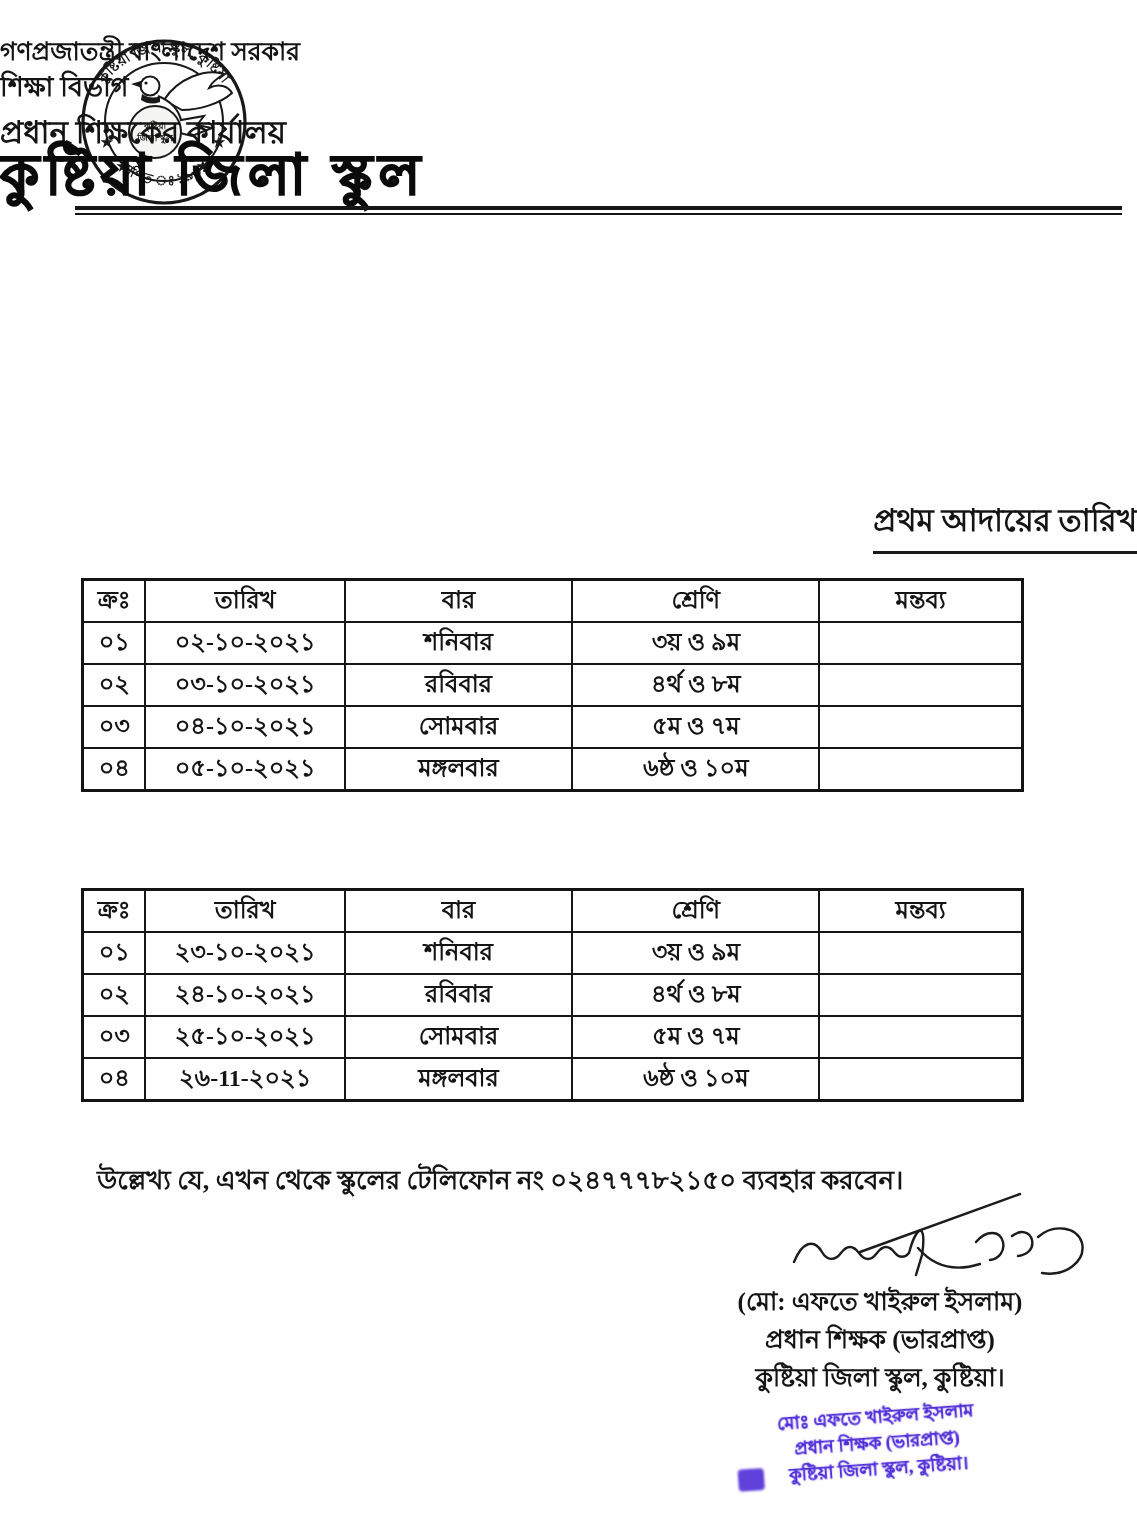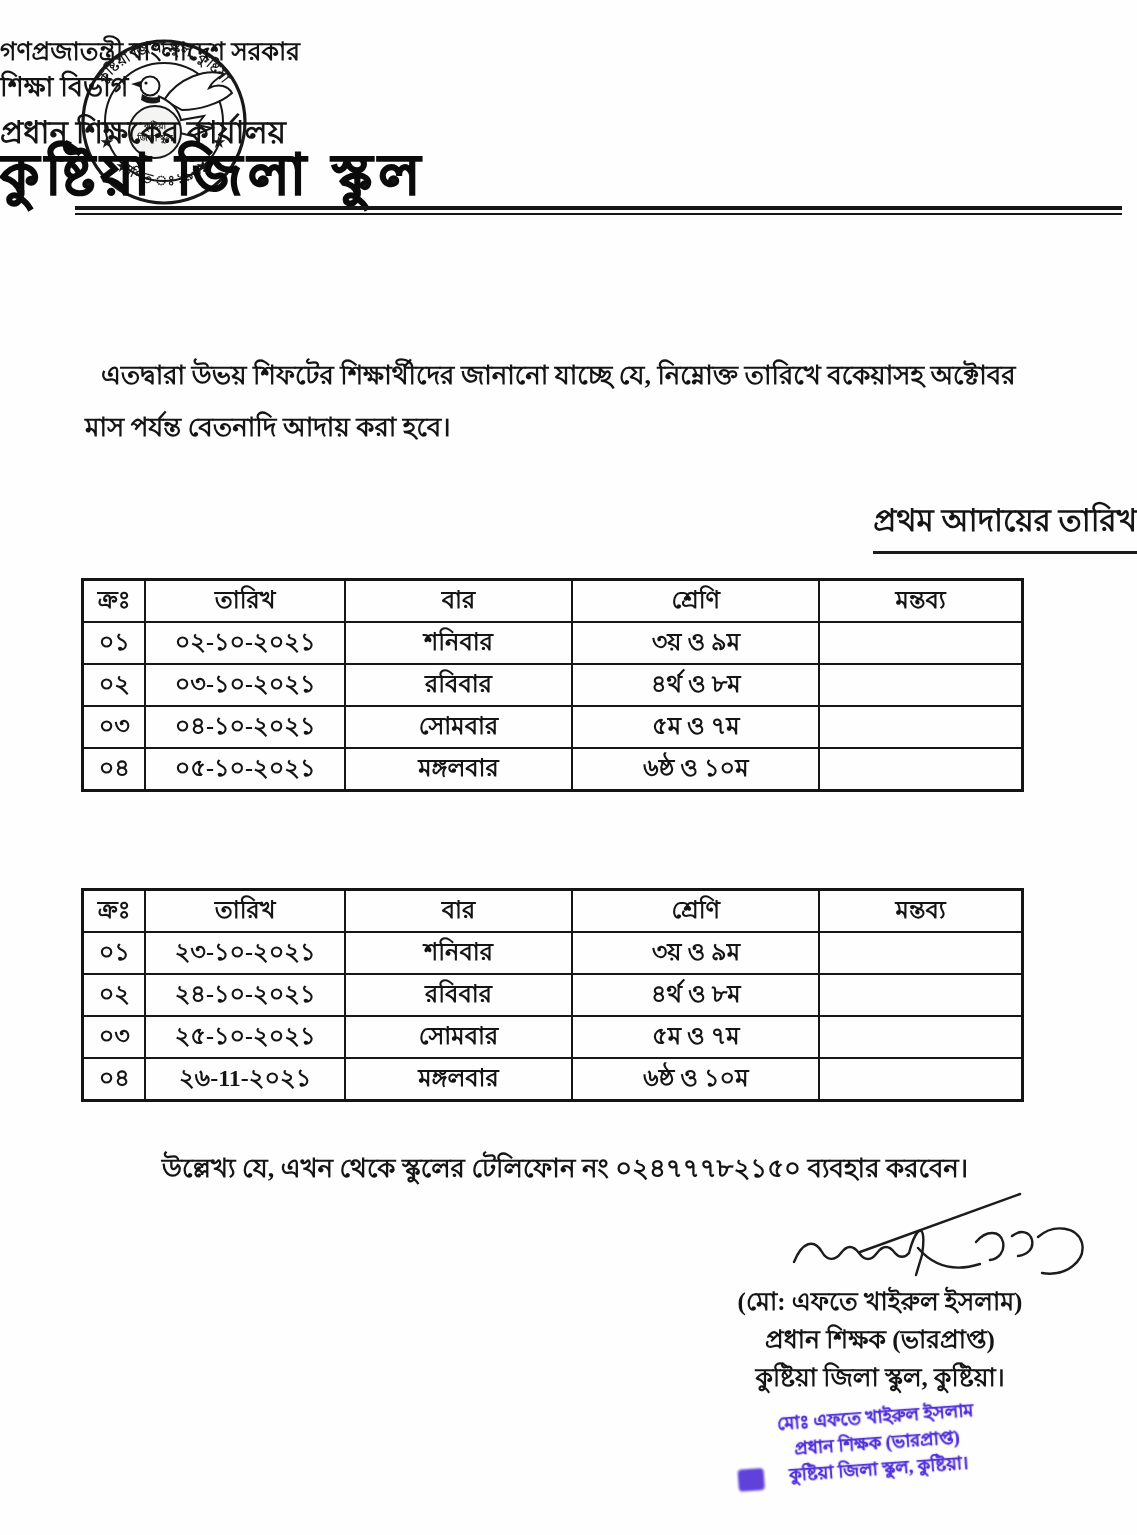--- a/index.html
+++ b/index.html
@@ -55,21 +55,21 @@
   table.sched th,table.sched td{
     border:2px solid #161616;text-align:center;height:36px;padding:0 4px;
     font-weight:600;
   }
   table.sched{border:3px solid #141414;}
   col.c1{width:6.7%;} col.c2{width:21.2%;} col.c3{width:24.2%;}
   col.c4{width:26.3%;} col.c5{width:21.6%;}
   
   .note{
     position:absolute;left:85px;top:1148px;width:960px;
-    font-size:26px;font-weight:600;margin:0;text-align:center;
+    font-size:26px;font-weight:600;margin:12px;
   }
   .sig-svg{position:absolute;left:768px;top:1190px;width:340px;height:105px;}
   .sig-name{position:absolute;left:700px;top:1282px;width:360px;text-align:center;font-size:25px;font-weight:700;font-family:Liberation Serif, serif;}
   .sig-designation{position:absolute;left:700px;top:1320px;width:360px;text-align:center;font-size:25px;font-weight:700;}
   .sig-institution{position:absolute;left:700px;top:1358px;width:360px;text-align:center;font-size:25px;font-weight:700;}
   .stamp{
     position:absolute;left:742px;top:1404px;width:270px;
     text-align:center;font-size:18px;font-weight:800;line-height:1.45;
     transform:rotate(-4deg);
     text-shadow:0 0 1.2px rgba(80,46,215,.85);
@@ -117,21 +117,20 @@
       <text x="77" y="105" font-size="9" font-weight="700" text-anchor="middle" fill="#181818">জিলা স্কুল</text>
     </g>
   </svg>
 
   <div class="govt-line">গণপ্রজাতন্ত্রী বাংলাদেশ সরকার</div>
   <div class="division-line">শিক্ষা বিভাগ</div>
   <div class="office-line">প্রধান শিক্ষকের কার্যালয়</div>
   <div class="school-name">কুষ্টিয়া জিলা স্কুল</div>
   <div class="rule"></div>
 
-  <p class="intro">এতদ্বারা উভয় শিফটের শিক্ষার্থীদের জানানো যাচ্ছে যে, নিম্নোক্ত তারিখে বকেয়াসহ অক্টোবর মাস পর্যন্ত বেতনাদি আদায় করা হবে।</p>
 
   <div class="sec-title t1">
     <span>প্রথম আদায়ের তারিখ</span>
   </div>
   <table class="sched tbl1">
     <colgroup>
         <col class="c1">
         <col class="c2">
         <col class="c3">
         <col class="c4">

